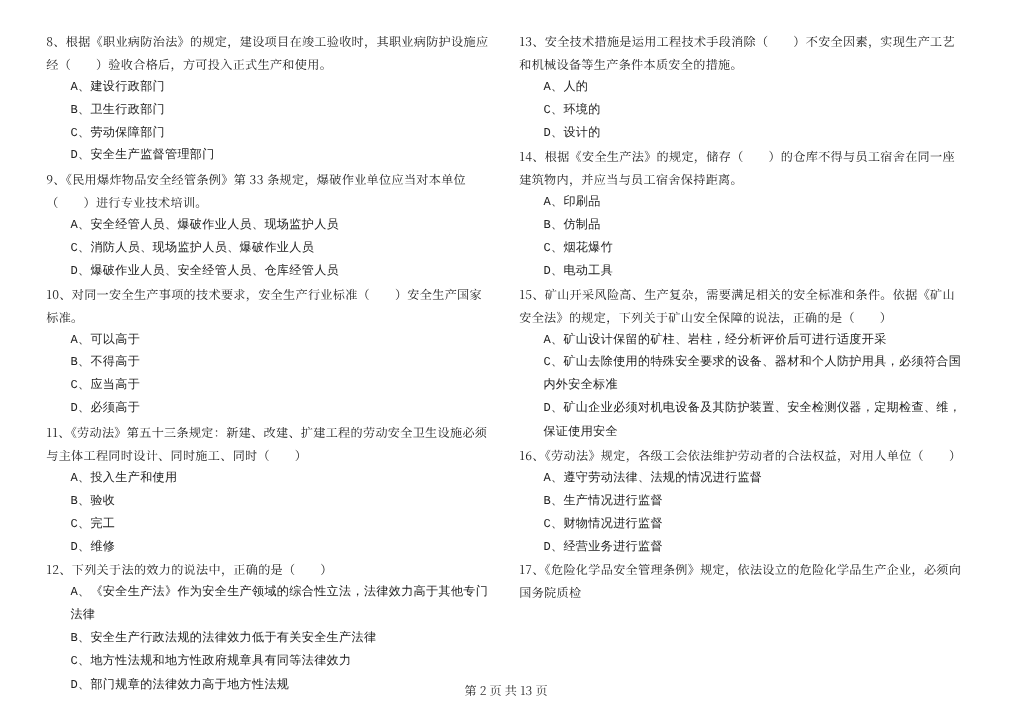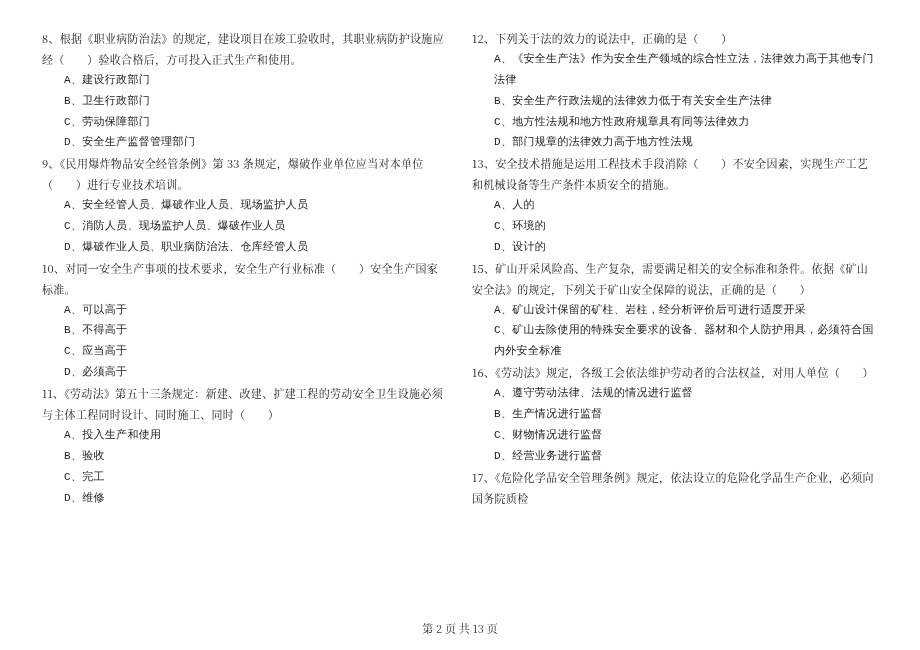--- a/index.html
+++ b/index.html
@@ -25,21 +25,21 @@
         <span class="opt">C、劳动保障部门</span>
         <span class="opt">D、安全生产监督管理部门</span>
       </div>
     </div>
 
     <div class="q">
       <div class="stem">9、《民用爆炸物品安全经管条例》第 33 条规定，爆破作业单位应当对本单位（　　）进行专业技术培训。</div>
       <div class="opts">
         <span class="opt">A、安全经管人员、爆破作业人员、现场监护人员</span>
         <span class="opt">C、消防人员、现场监护人员、爆破作业人员</span>
-        <span class="opt">D、爆破作业人员、职业病防治法、仓库经管人员</span>
+        <span class="opt">D、爆破作业人员、安全经管人员、仓库经管人员</span>
       </div>
     </div>
 
     <div class="q">
       <div class="stem">10、对同一安全生产事项的技术要求，安全生产行业标准（　　）安全生产国家标准。</div>
       <div class="opts">
         <span class="opt">A、可以高于</span>
         <span class="opt">B、不得高于</span>
         <span class="opt">C、应当高于</span>
         <span class="opt">D、必须高于</span>
@@ -68,26 +68,36 @@
 
     <div class="q">
       <div class="stem">13、安全技术措施是运用工程技术手段消除（　　）不安全因素，实现生产工艺和机械设备等生产条件本质安全的措施。</div>
       <div class="opts">
         <span class="opt">A、人的</span>
         <span class="opt">C、环境的</span>
         <span class="opt">D、设计的</span>
       </div>
     </div>
 
+    <div class="q">
+      <div class="stem">14、根据《安全生产法》的规定，储存（　　）的仓库不得与员工宿舍在同一座建筑物内，并应当与员工宿舍保持距离。</div>
+      <div class="opts">
+        <span class="opt">A、印刷品</span>
+        <span class="opt">B、仿制品</span>
+        <span class="opt">C、烟花爆竹</span>
+        <span class="opt">D、电动工具</span>
+      </div>
+    </div>
 
     <div class="q">
       <div class="stem">15、矿山开采风险高、生产复杂，需要满足相关的安全标准和条件。依据《矿山安全法》的规定，下列关于矿山安全保障的说法，正确的是（　　）</div>
       <div class="opts">
         <span class="opt">A、矿山设计保留的矿柱、岩柱，经分析评价后可进行适度开采</span>
         <span class="opt">C、矿山去除使用的特殊安全要求的设备、器材和个人防护用具，必须符合国内外安全标准</span>
+        <span class="opt">D、矿山企业必须对机电设备及其防护装置、安全检测仪器，定期检查、维，保证使用安全</span>
       </div>
     </div>
 
     <div class="q">
       <div class="stem">16、《劳动法》规定，各级工会依法维护劳动者的合法权益，对用人单位（　　）</div>
       <div class="opts">
         <span class="opt">A、遵守劳动法律、法规的情况进行监督</span>
         <span class="opt">B、生产情况进行监督</span>
         <span class="opt">C、财物情况进行监督</span>
         <span class="opt">D、经营业务进行监督</span>

